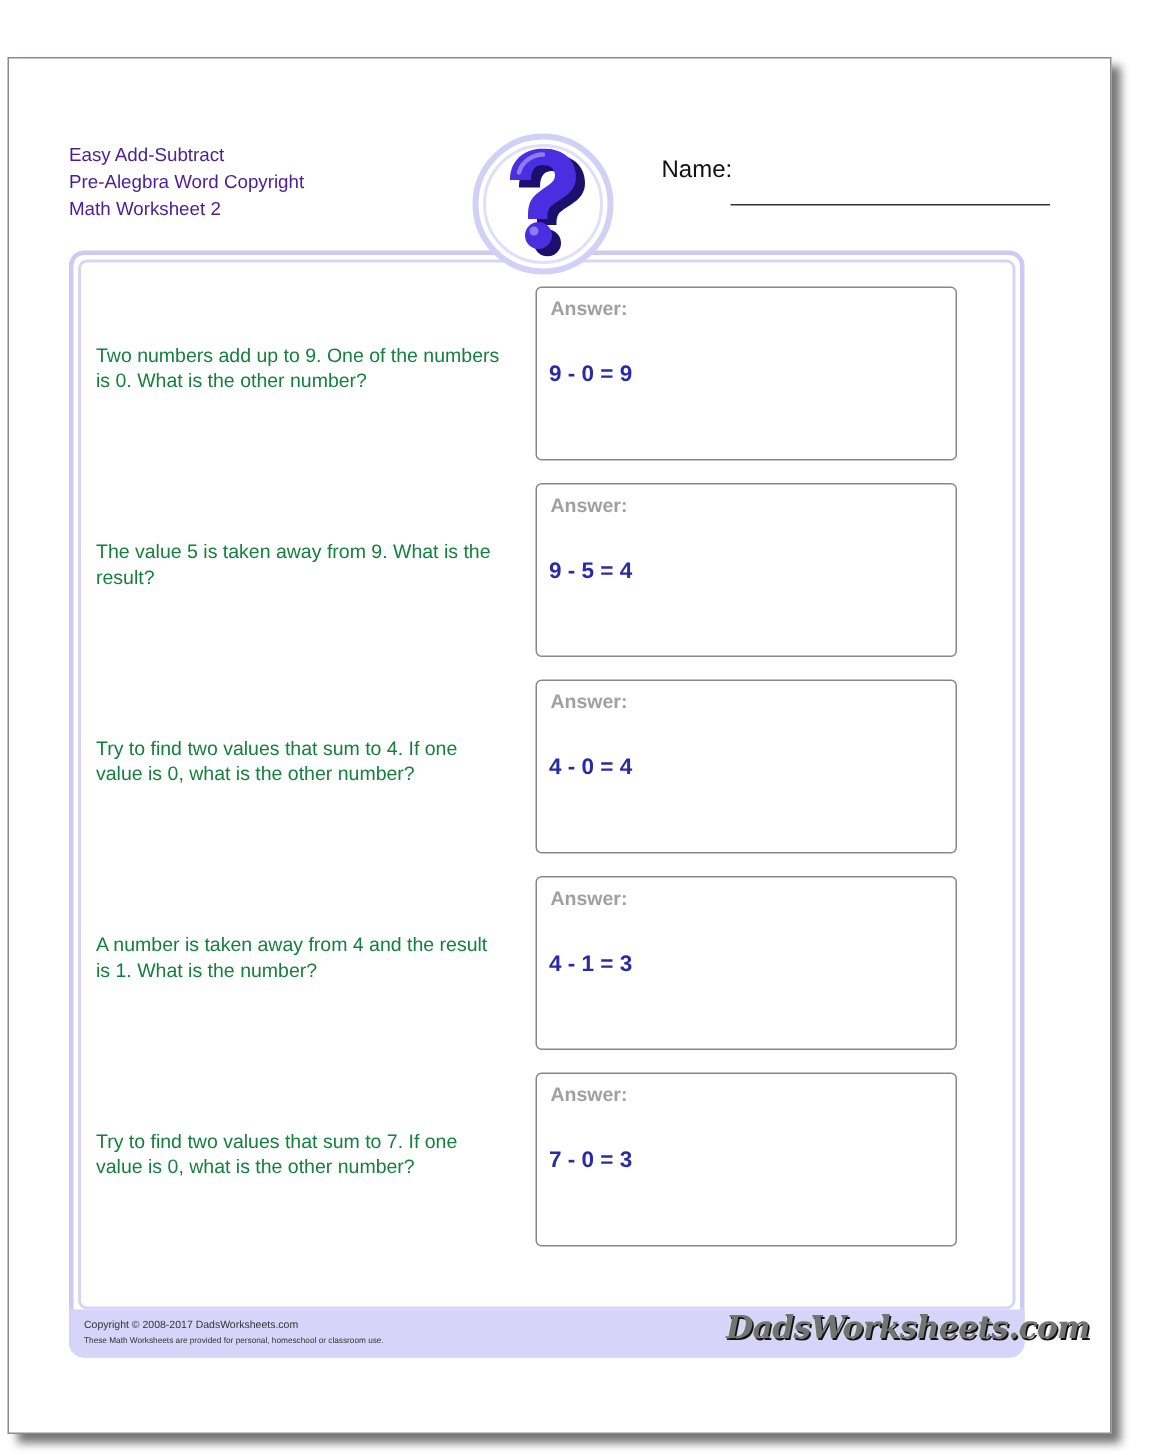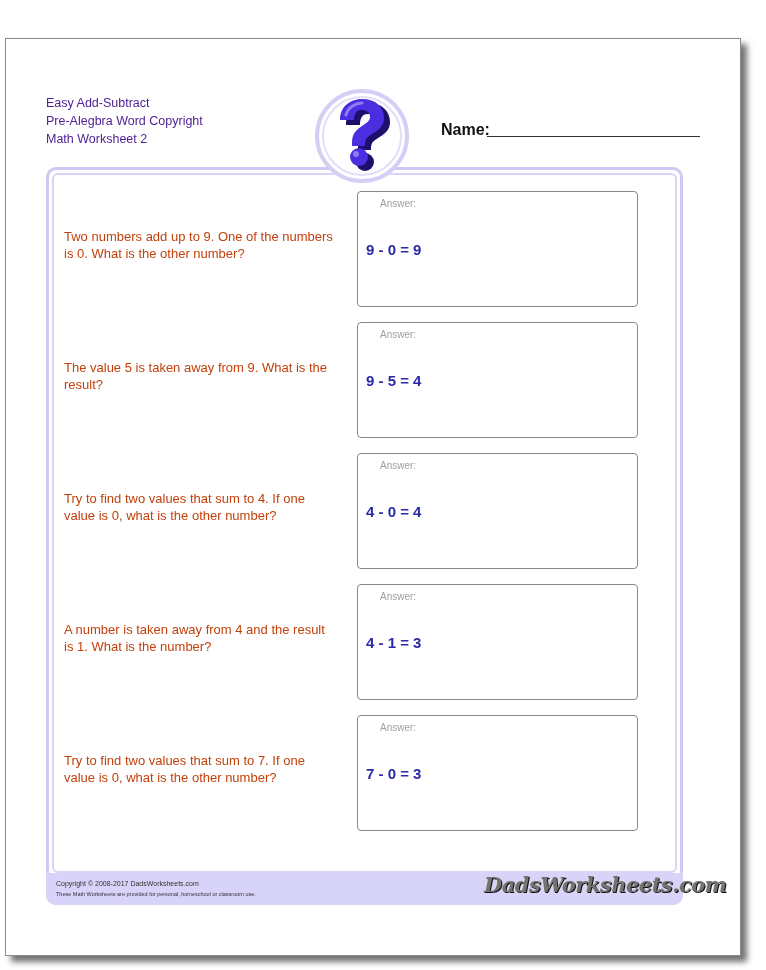--- a/index.html
+++ b/index.html
@@ -10,21 +10,21 @@
   .page {
     position: absolute; left: 5px; top: 38px; width: 734px; height: 916px;
     background: #fff; border: 1px solid #8a8a8a;
     box-shadow: 6px 6px 6px rgba(0,0,0,0.55);
   }
   .header-lines {
     position: absolute; left: 46px; top: 94px; font-size: 12.5px; line-height: 18px; color: #4c1d95;
   }
   .header-lines div { white-space: nowrap; }
   .name-label {
-    position: absolute; left: 441px; top: 121px; font-size: 16px; font-weight: bold; color: #111;
+    position: absolute; left: 441px; top: 105px; font-size: 16px; font-weight: normal; color: #111;
   }
   .name-line {
     position: absolute; left: 487px; top: 136px; width: 213px; height: 0; border-top: 1.5px solid #333;
   }
   .frame-outer {
     position: absolute; left: 46px; top: 167px; width: 637px; height: 738px;
     border: 3px solid #cfc9f5; border-radius: 10px; box-sizing: border-box;
   }
   .frame-inner {
     position: absolute; left: 52px; top: 173px; width: 625px; height: 700px;
@@ -47,28 +47,28 @@
     background: #fff; border: 4px solid #d4cff6; box-sizing: border-box;
   }
   .badge-ring-inner {
     position: absolute; left: 322px; top: 96px; width: 80px; height: 80px; border-radius: 50%;
     border: 2px solid #e2defa; box-sizing: border-box;
   }
   .qmark {
     position: absolute; left: 332px; top: 99px; width: 60px; height: 72px;
   }
   .problem {
-    position: absolute; left: 64px; font-size: 13px; line-height: 17px; color: #c2410c; width: 270px;
+    position: absolute; left: 64px; font-size: 13px; line-height: 17px; color: #15803d; width: 270px;
   }
   .answer-box {
     position: absolute; left: 357px; width: 281px; height: 116px;
     border: 1.5px solid #888; border-radius: 4px; box-sizing: border-box; background: #fff;
   }
   .answer-label {
-    position: absolute; left: 9px; top: 6px; font-size: 10px; font-weight: normal; color: #a0a0a0; margin-left: 13px;
+    position: absolute; left: 9px; top: 6px; font-size: 13px; font-weight: bold; color: #a0a0a0;
   }
   .answer-value {
     position: absolute; left: 8px; top: 49px; font-size: 15px; color: #2a2aa8; font-weight: bold;
   }
 </style>
 </head>
 <body>
 
 <div class="page"></div>
 

